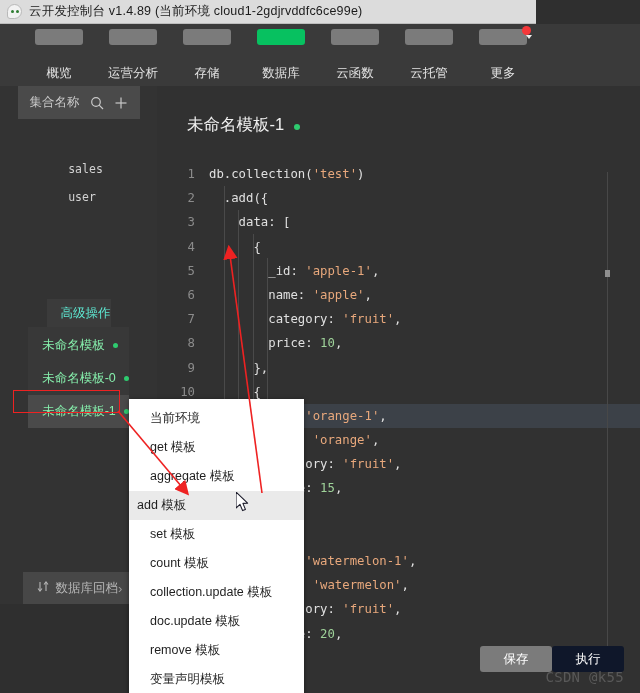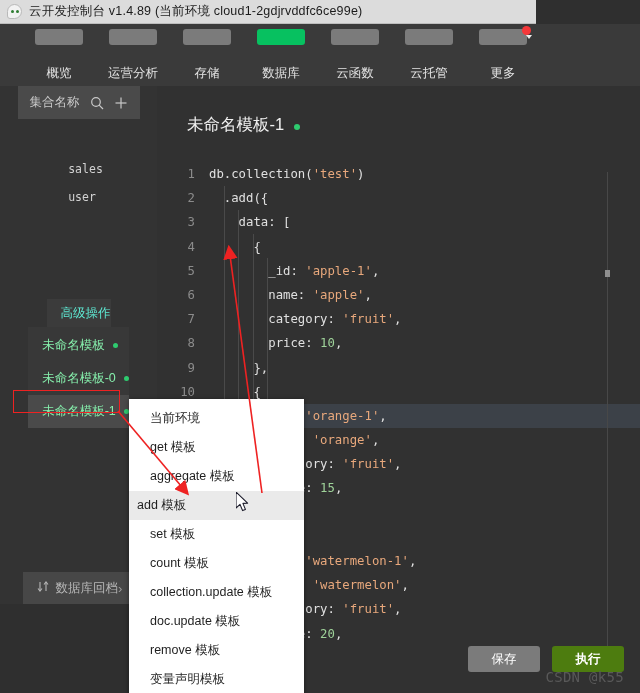--- a/index.html
+++ b/index.html
@@ -156,29 +156,29 @@
     width: 1px; height: 500px; background: #484848;
   }
   #scrollbar-thumb {
     position: absolute; top: 108px; right: 30px;
     width: 5px; height: 7px; background: #8f8f8f;
   }
 
   
   #actions {
     position: absolute; right: 16px; bottom: 21px;
-    display: flex; gap: 12px;
+    display: flex; 
   }
   .act-btn {
     height: 26px; min-width: 72px; border-radius: 3px; border: none;
     font-size: 12.5px; color: #fff; cursor: pointer;
     font-family: "Liberation Sans", sans-serif;
   }
   #save-btn { background: #7b7b7b; }
-  #run-btn { background: #4d7c0f; font-weight: bold; }
+  #run-btn { background: #0f172a; }
   #watermark {
     position: absolute; right: 16px; bottom: 8px;
     font-size: 14px; color: #595959;
     font-family: "DejaVu Sans Mono", monospace;
     letter-spacing: .3px;
   }
 
   
   #ctx-menu {
     position: absolute; left: 129px; top: 399px;

